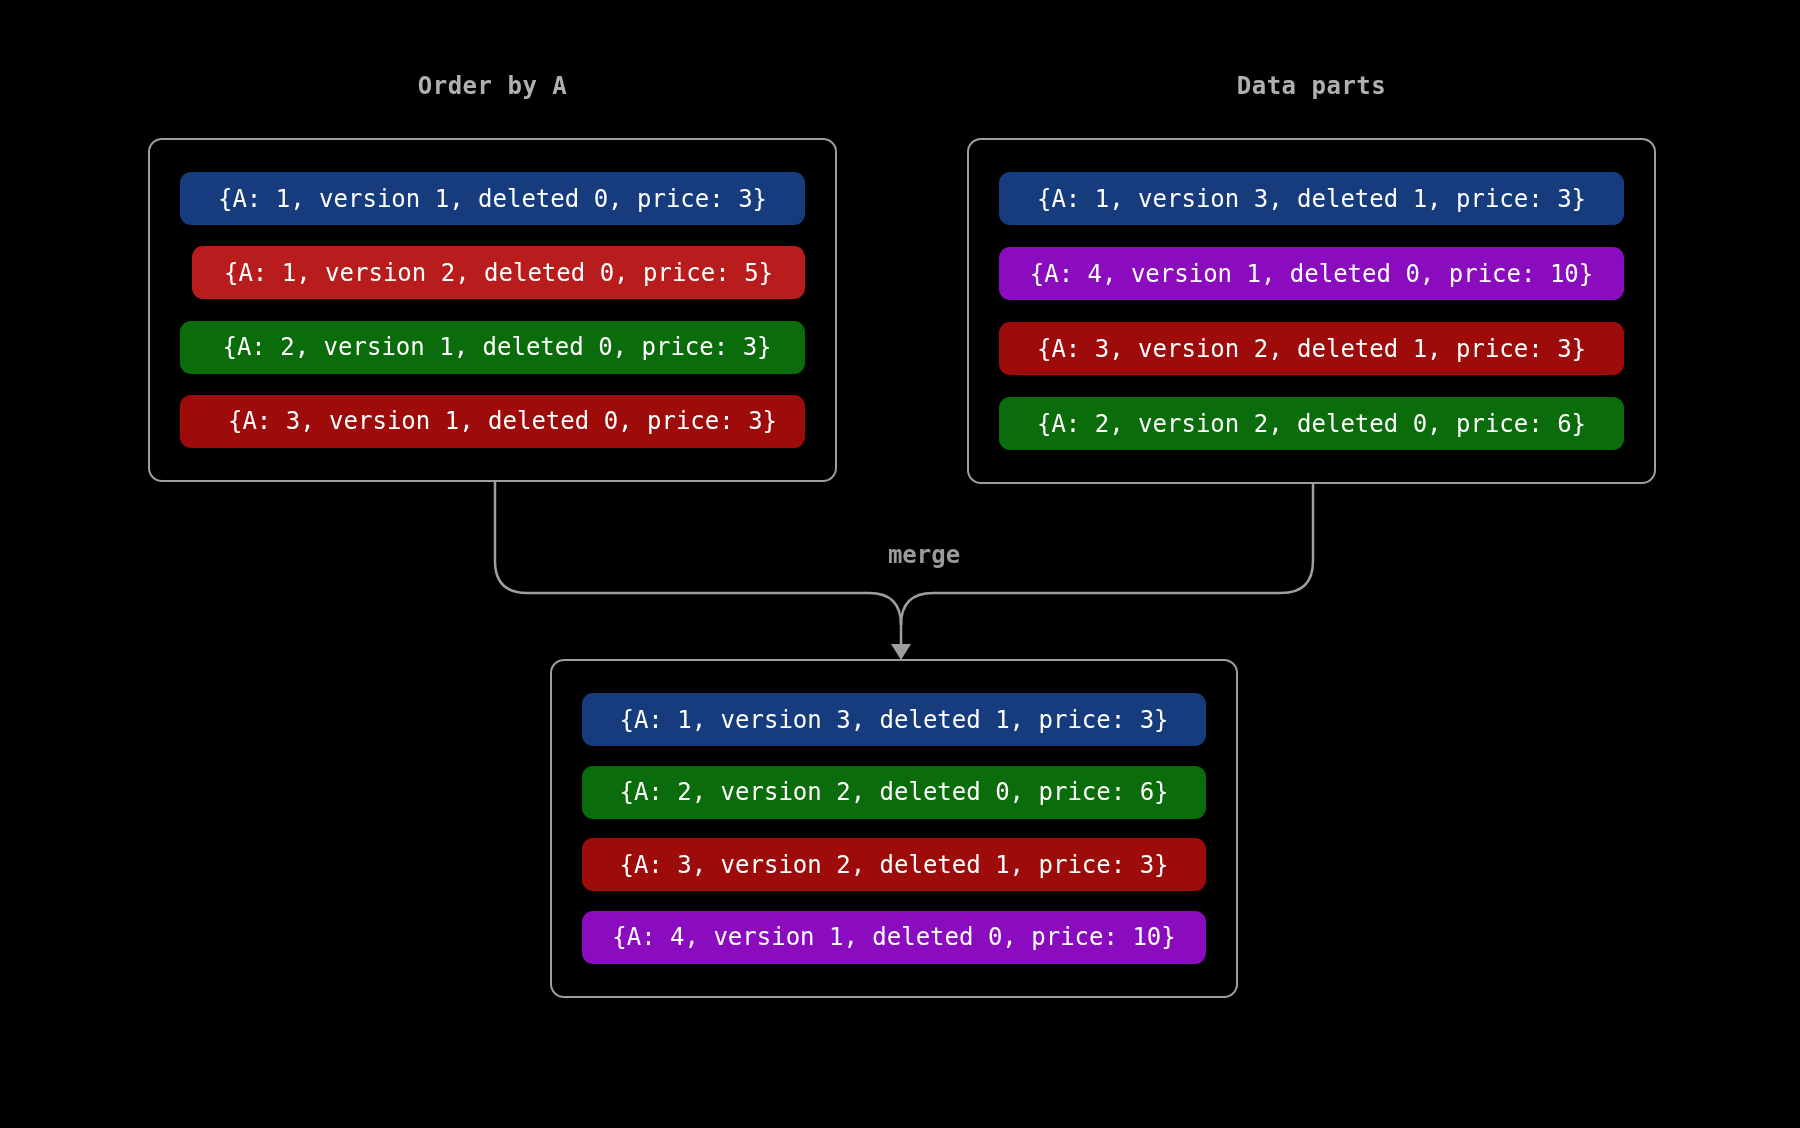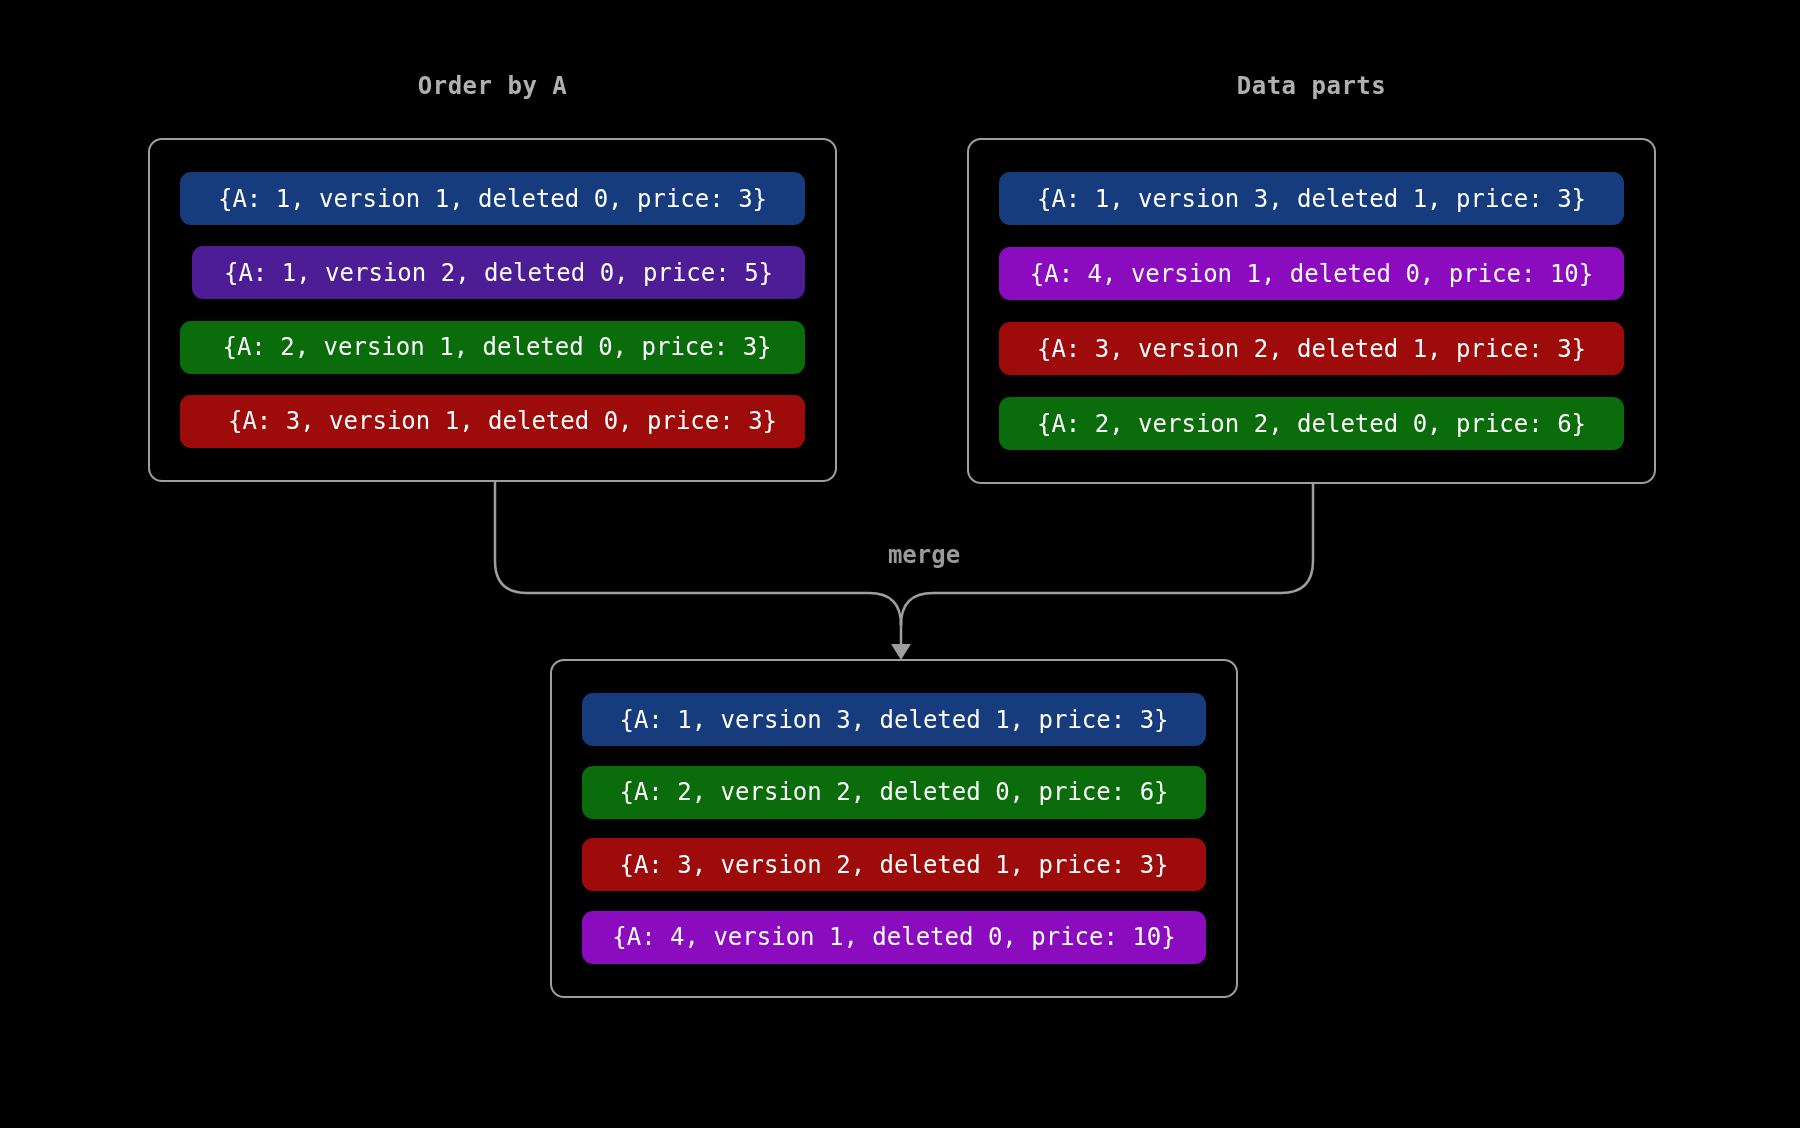--- a/index.html
+++ b/index.html
@@ -82,21 +82,21 @@
 <body>
 
 <div class="canvas">
 
   <div class="panel-title" id="left-title">Order by A</div>
 
   <div class="panel-title" id="right-title">Data parts</div>
 
   <div class="panel" id="left-panel">
     <div class="data-row" style="background: rgb(22, 60, 125);">{A: 1, version 1, deleted 0, price: 3}</div>
-    <div class="data-row" style="background: #4c1d95; margin-left: 12px;">{A: 1, version 2, deleted 0, price: 5}</div>
+    <div class="data-row" style="background: #b91c1c; margin-left: 12px;">{A: 1, version 2, deleted 0, price: 5}</div>
     <div class="data-row" style="background: rgb(10, 108, 10); padding-left: 9px;">{A: 2, version 1, deleted 0, price: 3}</div>
     <div class="data-row" style="background: rgb(157, 11, 11); padding-left: 20px;">{A: 3, version 1, deleted 0, price: 3}</div>
   </div>
 
   <div class="panel" id="right-panel">
     <div class="data-row" style="background: rgb(22, 60, 125);">{A: 1, version 3, deleted 1, price: 3}</div>
     <div class="data-row" style="background: rgb(139, 11, 191);">{A: 4, version 1, deleted 0, price: 10}</div>
     <div class="data-row" style="background: rgb(157, 11, 11);">{A: 3, version 2, deleted 1, price: 3}</div>
     <div class="data-row" style="background: rgb(10, 108, 10);">{A: 2, version 2, deleted 0, price: 6}</div>
   </div>

